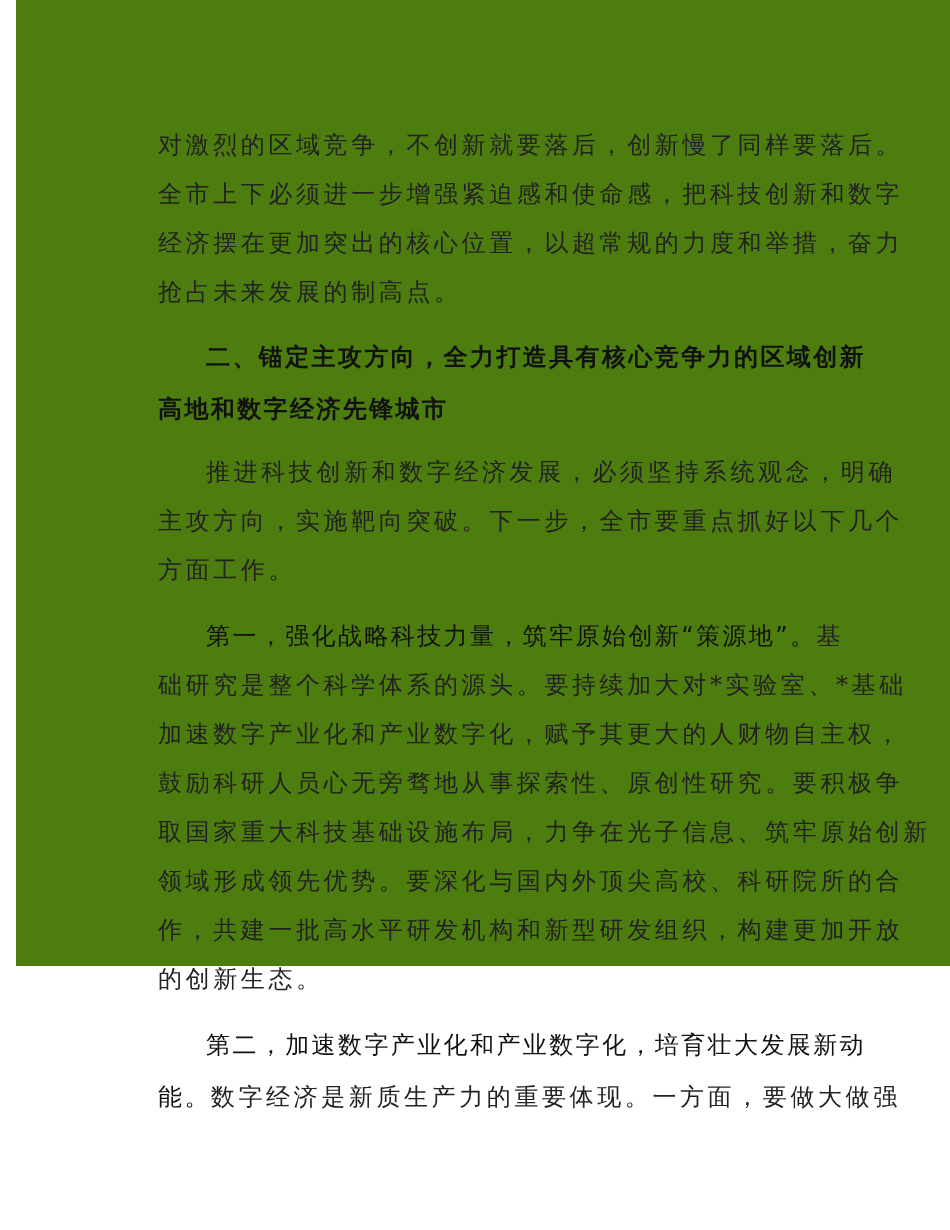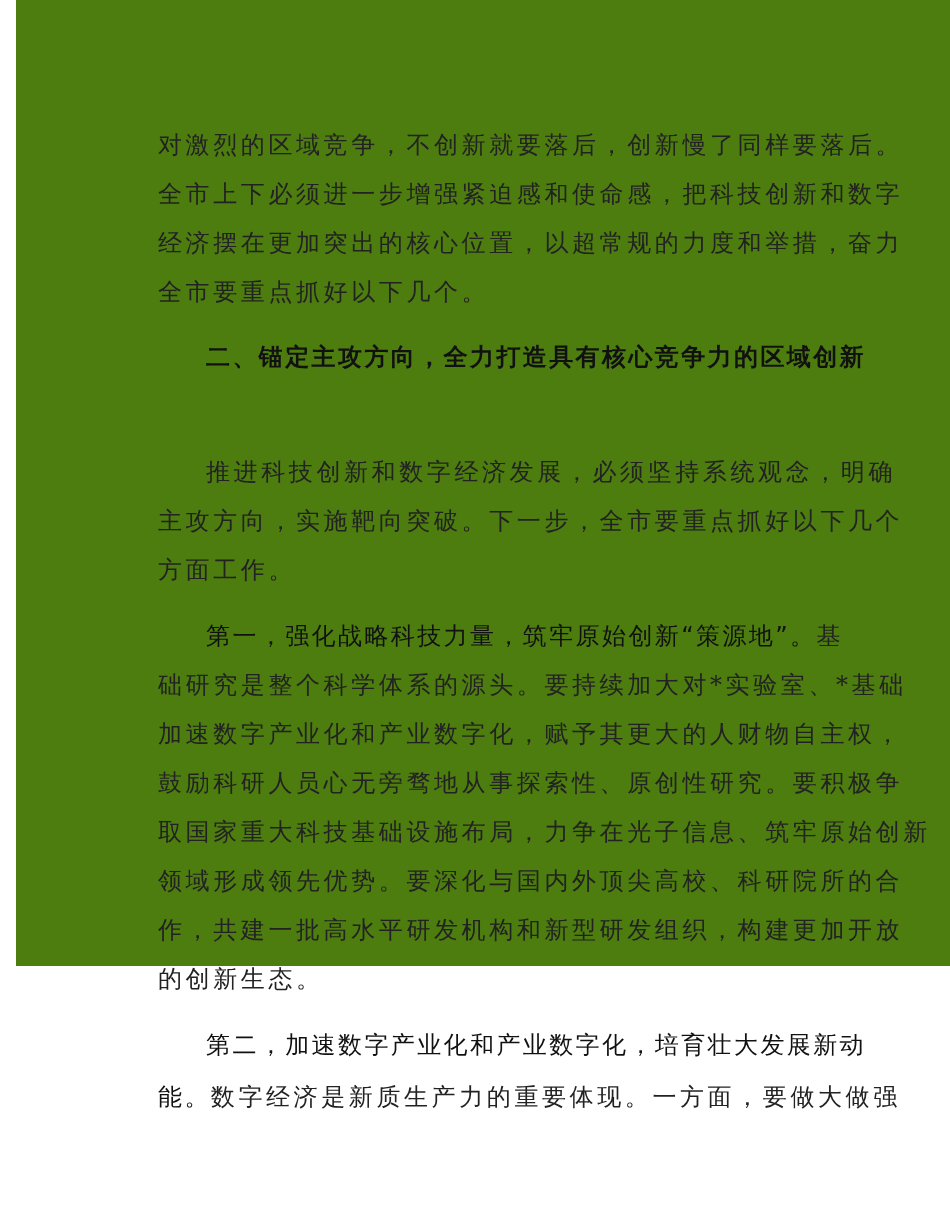--- a/index.html
+++ b/index.html
@@ -23,23 +23,24 @@
   .bold-lead { font-family: "DejaVu Sans", "Liberation Sans", sans-serif; font-weight: normal; letter-spacing: 2.4px; color: #111; }
 </style>
 </head>
 <body>
 
 <div class="page">
 
   <div class="line" style="top:129px">对激烈的区域竞争，不创新就要落后，创新慢了同样要落后。</div>
   <div class="line" style="top:178px">全市上下必须进一步增强紧迫感和使命感，把科技创新和数字</div>
   <div class="line" style="top:227px">经济摆在更加突出的核心位置，以超常规的力度和举措，奋力</div>
-  <div class="line" style="top:276px">全市要重点抓好以下几个。</div>
+  <div class="line" style="top:276px">抢占未来发展的制高点。</div>
 
   <div class="line indent heading" style="top:341px">二、锚定主攻方向，全力打造具有核心竞争力的区域创新</div>
+  <div class="line heading" style="top:393px">高地和数字经济先锋城市</div>
 
   <div class="line indent" style="top:456px">推进科技创新和数字经济发展，必须坚持系统观念，明确</div>
   <div class="line" style="top:505px">主攻方向，实施靶向突破。下一步，全市要重点抓好以下几个</div>
   <div class="line" style="top:554px">方面工作。</div>
 
   <div class="line indent" style="top:620px">
     <span class="bold-lead">第一，强化战略科技力量，筑牢原始创新“策源地”。</span><span>基</span>
   </div>
   <div class="line" style="top:669px">础研究是整个科学体系的源头。要持续加大对*实验室、*基础</div>
   <div class="line" style="top:718px">加速数字产业化和产业数字化，赋予其更大的人财物自主权，</div>

